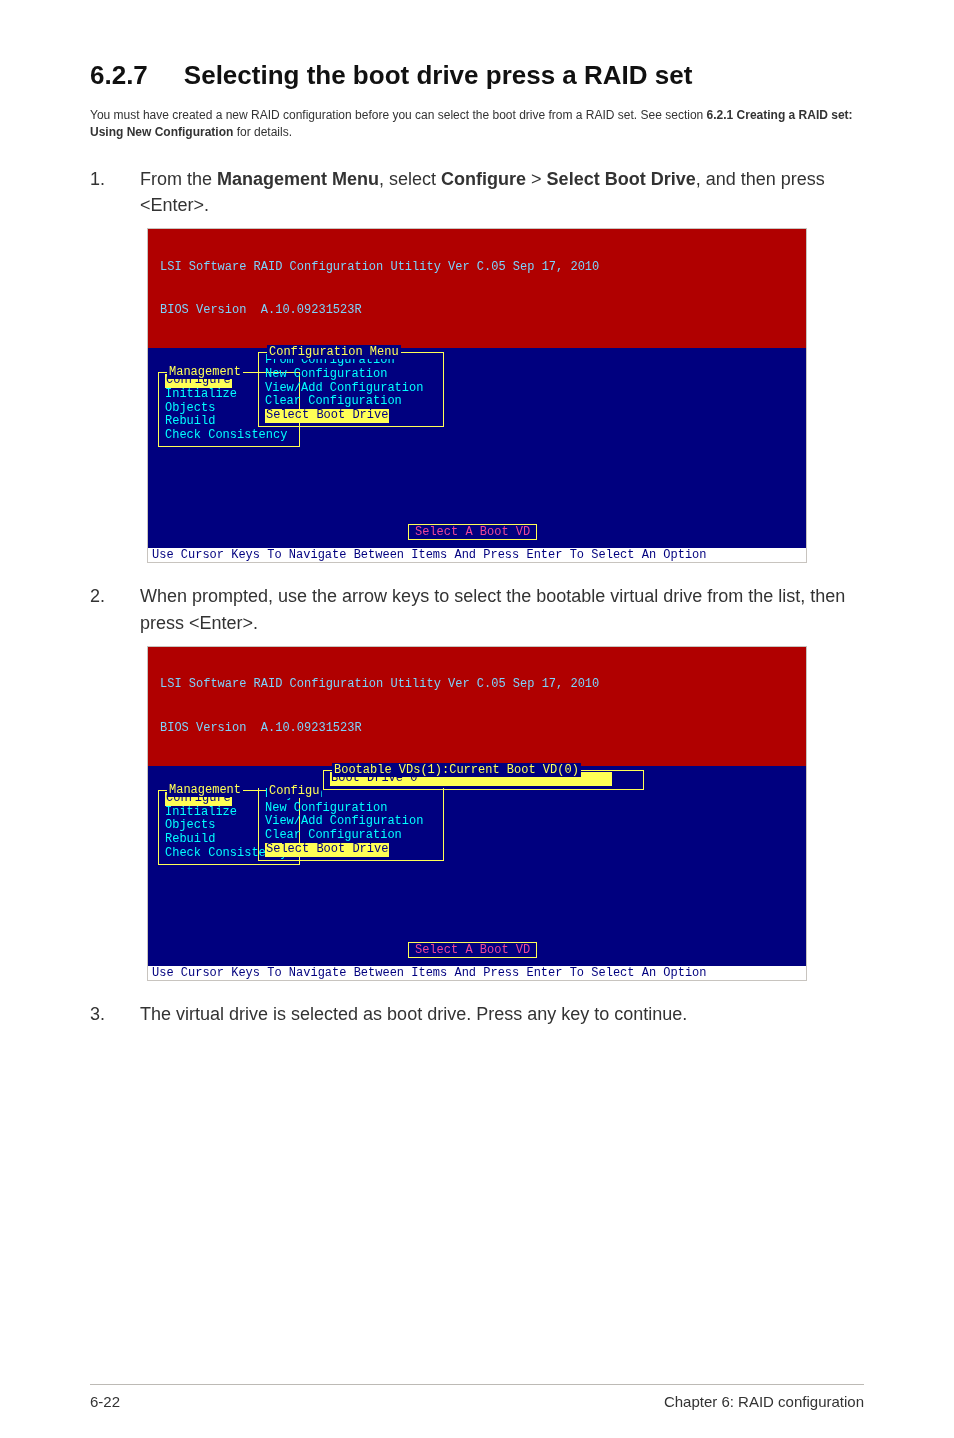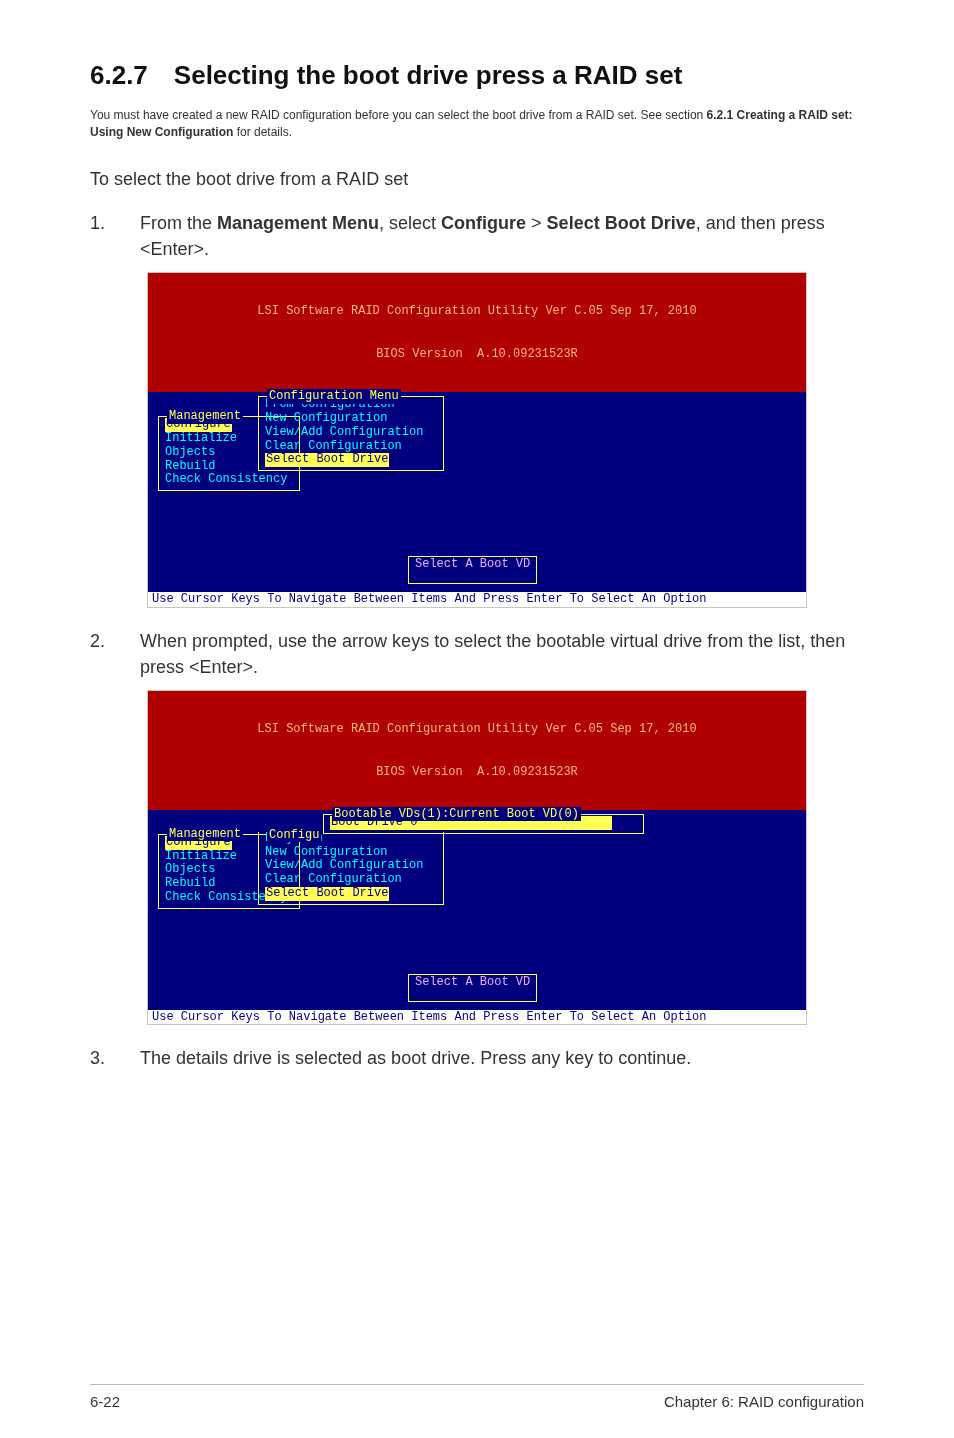--- a/index.html
+++ b/index.html
@@ -16,21 +16,21 @@
     padding: 60px 90px 30px 90px;
     box-sizing: border-box;
     position: relative;
   }
   .heading {
     font-size: 26px;
     font-weight: bold;
     color: #111111;
     margin-bottom: 16px;
     display: flex;
-    gap: 26px;
+    gap: 36px;
     align-items: flex-end;
   }
   .heading .num { flex: 0 0 auto; }
   .heading .title { flex: 1 1 auto; }
   .body-text {
     font-size: 12px;
     line-height: 1.45;
     color: #333333;
     margin-bottom: 24px;
   }
@@ -62,22 +62,21 @@
     line-height: 1.2;
     color: #ffff55;
     background: #00007f;
     border: 1px solid #c8c4bf;
     position: relative;
     padding: 0;
     box-sizing: border-box;
   }
   .bios .titlebar {
     background: #b00000;
-    color: #fdba74;
-    text-align: center;
+    color: #7dd3fc;
     padding: 2px 12px;
     white-space: pre;
   }
   .bios .body {
     position: relative;
     height: 198px;
     padding-top: 2px;
   }
   .bios .frame {
     position: absolute;
@@ -106,27 +105,27 @@
   .bios .statusbar {
     background: #ffffff;
     color: #00007f;
     padding: 0 4px;
     font-size: 12px;
     white-space: pre;
   }
   .bios .bottom-box {
     position: absolute;
     border: 1px solid #ffff55;
-    color: #f0abfc;
+    color: #ec4899;
     padding: 0 6px;
     background: #00007f;
     white-space: nowrap;
     font-size: 12px;
     line-height: 14px;
-    height: 28px;
+    height: 16px;
     box-sizing: border-box;
   }
 
   
   .footer {
     position: absolute;
     bottom: 28px;
     left: 90px;
     right: 90px;
     border-top: 1px solid #bdbab5;
@@ -144,21 +143,20 @@
 
   <div class="heading">
     <span class="num">6.2.7</span>
     <span class="title">Selecting the boot drive press a RAID set</span>
   </div>
 
   <div class="body-text">
     <span>You must have created a new RAID configuration before you can select the boot drive from a RAID set. See section </span><span class="bold">6.2.1 Creating a RAID set: Using New Configuration</span><span> for details.</span>
   </div>
 
-  <div class="instruction-text">To select the boot drive from a RAID set</div>
 
   <div class="step">
     <div class="num">1.</div>
     <div class="text">
       <span>From the </span><span class="bold">Management Menu</span><span>, select </span><span class="bold">Configure</span><span> &gt; </span><span class="bold">Select Boot Drive</span><span>, and then press &lt;Enter&gt;.</span>
     </div>
   </div>
 
   <div class="bios">
     <div class="titlebar">
@@ -225,21 +223,21 @@
         <div class="item selcontainer"><span class="item sel" style="min-width:280px;">Boot Drive 0</span></div>
       </div>
 
       <div class="bottom-box" style="left:260px; bottom:8px;">Select A Boot VD</div>
     </div>
     <div class="statusbar">Use Cursor Keys To Navigate Between Items And Press Enter To Select An Option</div>
   </div>
 
   <div class="step">
     <div class="num">3.</div>
-    <div class="text">The details drive is selected as boot drive. Press any key to continue.</div>
+    <div class="text">The virtual drive is selected as boot drive. Press any key to continue.</div>
   </div>
 
   <div class="footer">
     <span>6-22</span>
     <span>Chapter 6: RAID configuration</span>
   </div>
 
 </div>
 
 </body></html>

